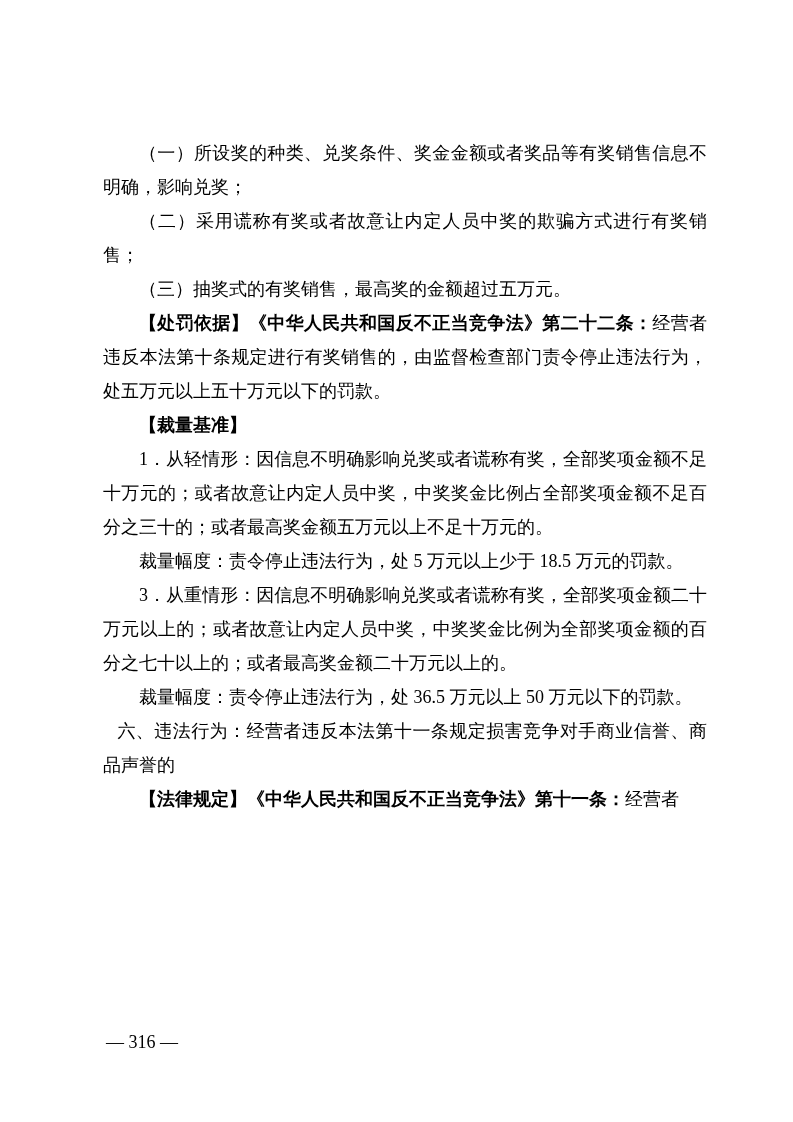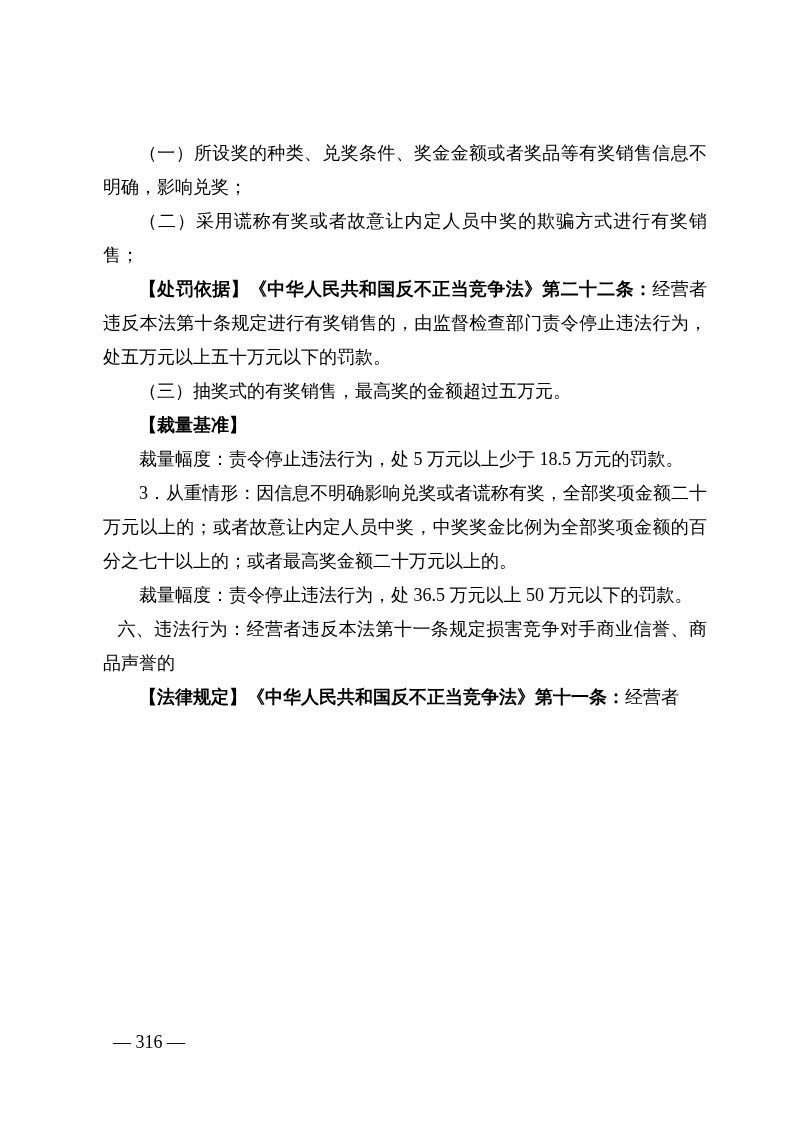--- a/index.html
+++ b/index.html
@@ -36,40 +36,40 @@
     text-indent: 0.8em;
   }
   .bold { font-weight: bold; }
   .footer {
     position: absolute;
     left: 98px;
     top: 1030px;
     font-size: 18px;
     line-height: 24px;
     color: #000000;
-    margin-left: 7px;
   }
 </style>
 </head>
 <body>
 
 <div class="page">
 
   <div class="content">
 
     <p class="para"><span>（一）所设奖的种类、兑奖条件、奖金金额或者奖品等有奖销售信息不明确，影响兑奖；</span></p>
 
     <p class="para"><span>（二）采用谎称有奖或者故意让内定人员中奖的欺骗方式进行有奖销售；</span></p>
 
+    <p class="para"><span>（三）抽奖式的有奖销售，最高奖的金额超过五万元。</span></p>
+
     <p class="para"><span class="bold">【处罚依据】《中华人民共和国反不正当竞争法》第二十二条：</span><span>经营者违反本法第十条规定进行有奖销售的，由监督检查部门责令停止违法行为，处五万元以上五十万元以下的罚款。</span></p>
-
-    <p class="para"><span>（三）抽奖式的有奖销售，最高奖的金额超过五万元。</span></p>
 
     <p class="para"><span class="bold">【裁量基准】</span></p>
 
+    <p class="para"><span>1．从轻情形：因信息不明确影响兑奖或者谎称有奖，全部奖项金额不足十万元的；或者故意让内定人员中奖，中奖奖金比例占全部奖项金额不足百分之三十的；或者最高奖金额五万元以上不足十万元的。</span></p>
 
     <p class="para"><span>裁量幅度：责令停止违法行为，处 5 万元以上少于 18.5 万元的罚款。</span></p>
 
 
 
     <p class="para"><span>3．从重情形：因信息不明确影响兑奖或者谎称有奖，全部奖项金额二十万元以上的；或者故意让内定人员中奖，中奖奖金比例为全部奖项金额的百分之七十以上的；或者最高奖金额二十万元以上的。</span></p>
 
     <p class="para"><span>裁量幅度：责令停止违法行为，处 36.5 万元以上 50 万元以下的罚款。</span></p>
 
     <p class="para heading"><span>六、违法行为：经营者违反本法第十一条规定损害竞争对手商业信誉、商品声誉的</span></p>

